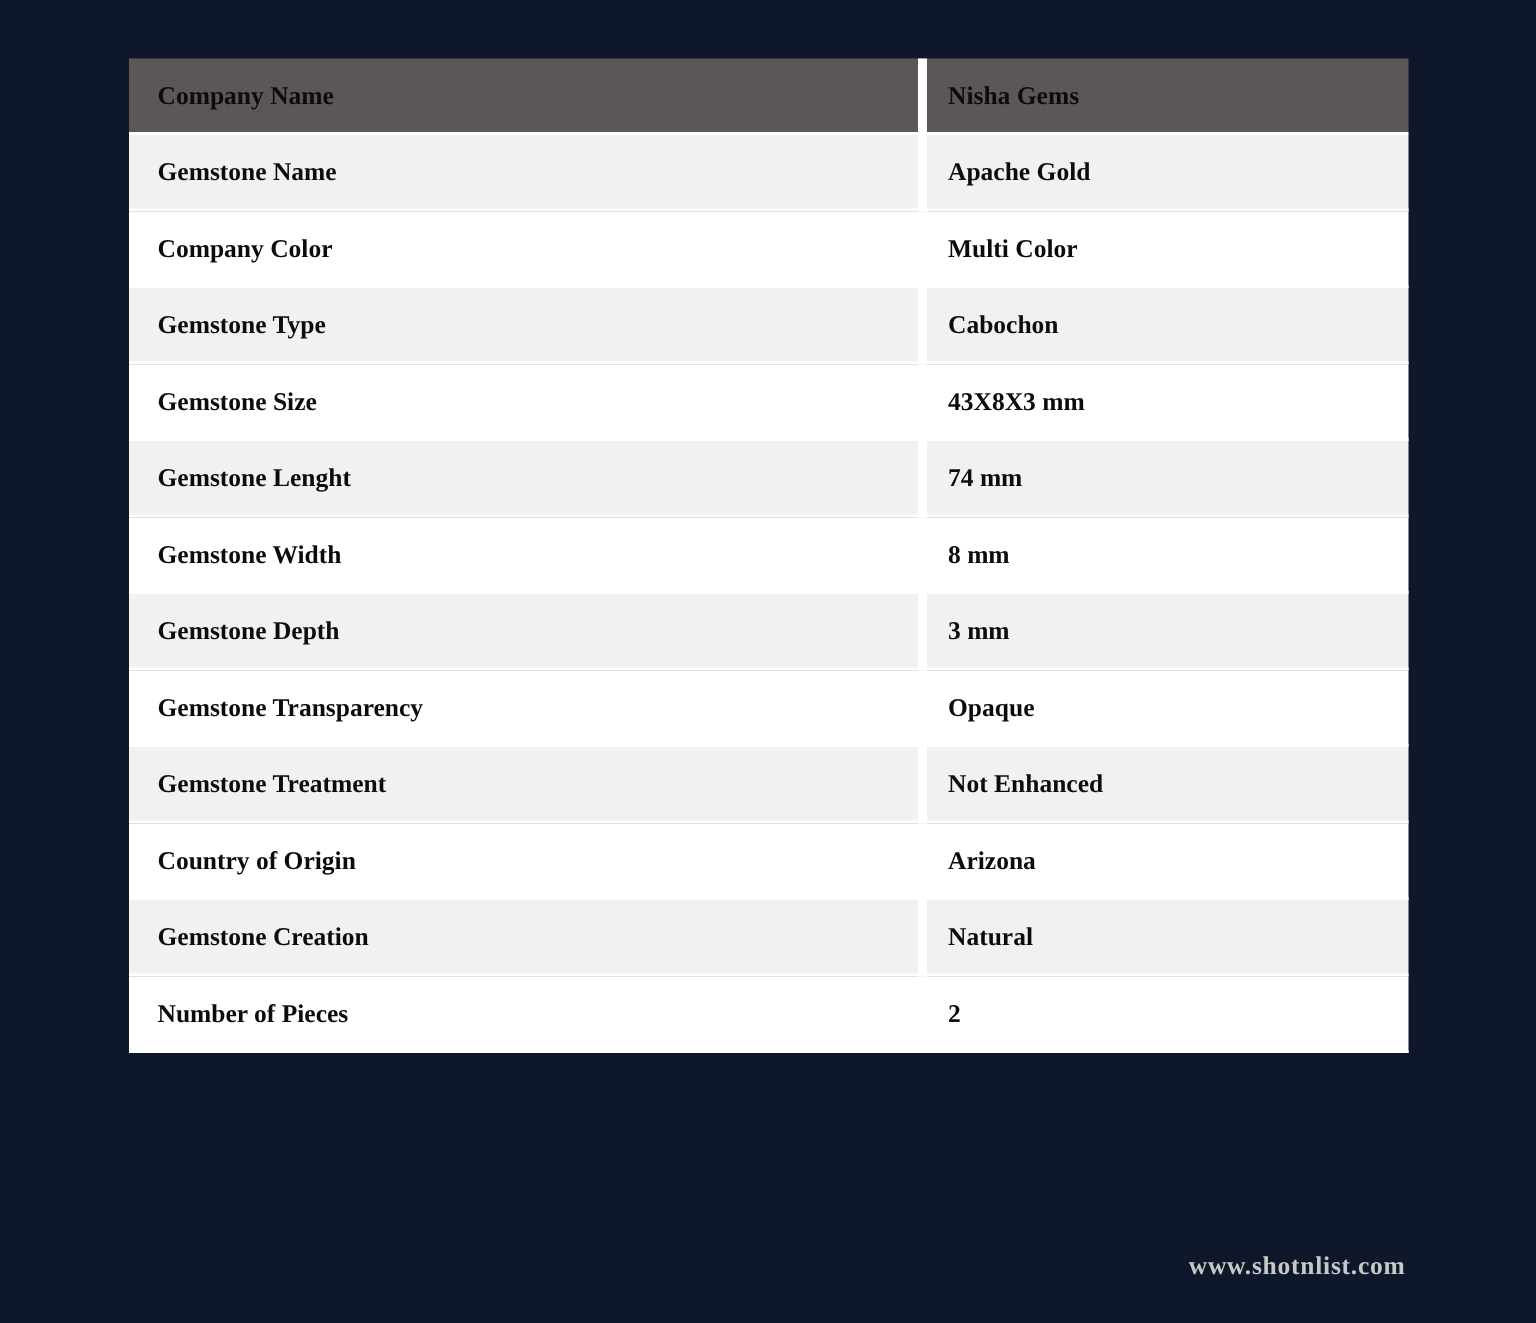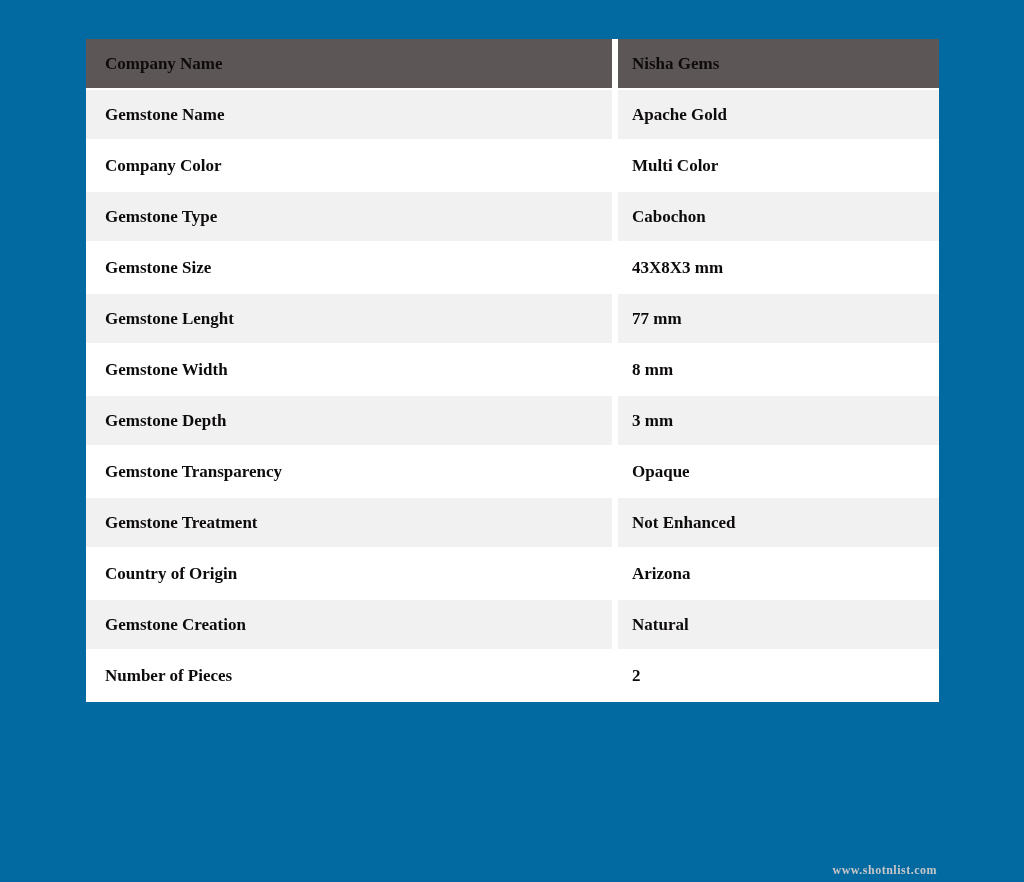--- a/index.html
+++ b/index.html
@@ -7,21 +7,21 @@
     padding: 0;
     background: #ffffff;
     width: 1024px;
     height: 882px;
     font-family: "Liberation Serif", serif;
   }
   .page {
     position: relative;
     width: 1024px;
     height: 882px;
-    background: #0369a1;
+    background: #0f172a;
     overflow: hidden;
   }
   table.spec-table {
     position: absolute;
     left: 86px;
     top: 39px;
     width: 853px;
     border-collapse: separate;
     border-spacing: 0;
     table-layout: fixed;
@@ -51,24 +51,24 @@
     background: #5d5656;
   }
   table.spec-table tbody tr:nth-child(odd) td {
     background: #f1f1f1;
   }
   table.spec-table tbody tr:nth-child(even) td {
     background: #ffffff;
   }
   .watermark {
     position: absolute;
-    top: 863px;
+    top: 834px;
     right: 87px;
     font-weight: bold;
-    font-size: 12px;
+    font-size: 17px;
     color: #c8c8c8;
     letter-spacing: 0.5px;
   }
 </style>
 </head>
 <body>
 
 <div class="page">
   <table class="spec-table">
     <colgroup>
@@ -93,21 +93,21 @@
       <tr>
         <td class="label-cell">Gemstone Type</td>
         <td class="value-cell">Cabochon</td>
       </tr>
       <tr>
         <td class="label-cell">Gemstone Size</td>
         <td class="value-cell">43X8X3 mm</td>
       </tr>
       <tr>
         <td class="label-cell">Gemstone Lenght</td>
-        <td class="value-cell">77 mm</td>
+        <td class="value-cell">74 mm</td>
       </tr>
       <tr>
         <td class="label-cell">Gemstone Width</td>
         <td class="value-cell">8 mm</td>
       </tr>
       <tr>
         <td class="label-cell">Gemstone Depth</td>
         <td class="value-cell">3 mm</td>
       </tr>
       <tr>

